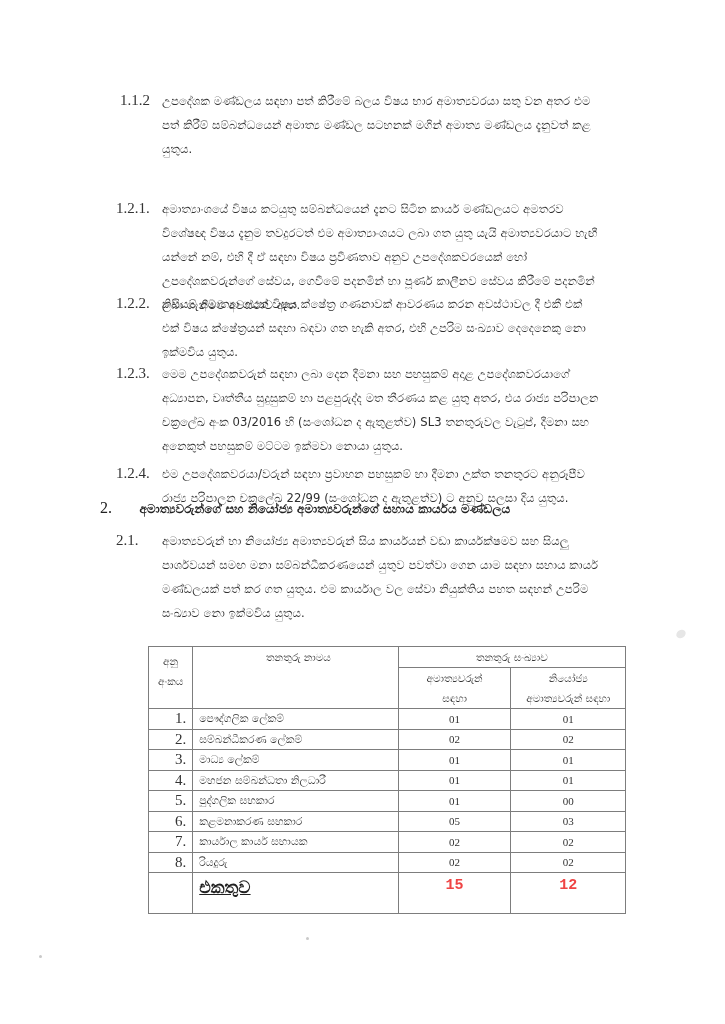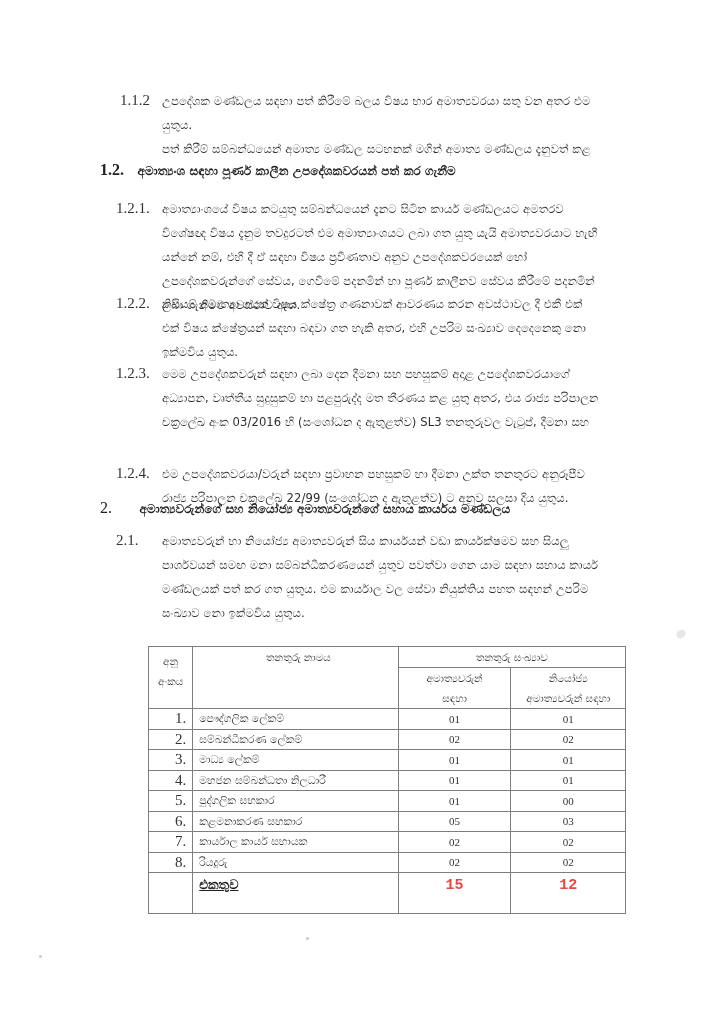--- a/index.html
+++ b/index.html
@@ -27,48 +27,44 @@
     table.staff th { font-size: 10.5px; color: #333; }
     .c-no { width: 38px; text-align: right; padding-right: 6px !important; }
     .c-name { width: 204px; text-align: left; padding-left: 6px !important; }
     .c-a { width: 114px; text-align: center; }
     .c-b { width: 116px; text-align: center; }
     tr.data td { height: 19.5px; }
     tr.data td.c-no { font-family: "Liberation Serif", serif; font-size: 15px; color: #333; }
     tr.data td.c-name { font-size: 10.8px; color: #333; }
     tr.data td.c-a, tr.data td.c-b { font-family: "Liberation Serif", serif; font-size: 11px; color: #333; }
     tr.total td { height: 36px; vertical-align: top; padding-top: 4px !important; }
-    tr.total td.c-name { font-weight: bold; font-size: 13px; color: #222; text-decoration: underline; }
+    tr.total td.c-name { font-weight: bold; font-size: 17px; color: #222; text-decoration: underline; }
     tr.total td.c-a, tr.total td.c-b { font-family: Liberation Mono, monospace; font-weight: bold; font-size: 15px; color: #ef4444; }
     th.hdr-no { vertical-align: top !important; text-align: center; padding-top: 4px !important; line-height: 20px; }
     th.hdr-name { vertical-align: top !important; text-align: center; padding-top: 4px !important; }
     th.hdr-count { height: 20px; text-align: center; }
     th.hdr-sub { height: 40px; text-align: center; line-height: 20px; }
     .smudge { position: absolute; left: 660px; top: 630px; width: 10px; height: 8px; background: #e6e6e6; border-radius: 50%; transform: rotate(-35deg); }
     .dot { position: absolute; width: 3px; height: 3px; background: #c9c9c9; border-radius: 50%; }
     .rightedge { position: absolute; right: 2px; top: 0; width: 1px; height: 1024px; background: #f0f0f0; }
   </style>
 </head>
 <body>
 
 <div class="page">
 
   <div class="para" style="left:104px; top:92px; width:560px; height:75px;">
     <span class="num">1.1.2</span>
     <div class="body si" style="left:42px; top:-3px; width:516px;">
       <div>උපදේශක මණ්ඩලය සඳහා පත් කිරීමේ බලය විෂය භාර අමාත්‍යවරයා සතු වන අතර එම</div>
+      <div>පත් කිරීම් සම්බන්ධයෙන් අමාත්‍ය මණ්ඩල සටහනක් මගින් අමාත්‍ය මණ්ඩලය දැනුවත් කළ</div>
       <div>යුතුය.</div>
-      <div>පත් කිරීම් සම්බන්ධයෙන් අමාත්‍ය මණ්ඩල සටහනක් මගින් අමාත්‍ය මණ්ඩලය දැනුවත් කළ</div>
-    </div>
-  </div>
-
-  <div class="heading" style="left:84px; top:160px; width:580px;">
-    <span class="num">1.2.</span>
-    <span class="si" style="margin-left:8px;">අමාත්‍යංශ සඳහා පූර්ණ කාලීන උපදේශකවරයන් පත් කර ගැනීම</span>
-  </div>
+    </div>
+  </div>
+
 
   <div class="para" style="left:100px; top:200px; width:570px; height:120px;">
     <span class="num">1.2.1.</span>
     <div class="body si" style="left:46px; top:-3px; width:520px;">
       <div>අමාත්‍යාංශයේ විෂය කටයුතු සම්බන්ධයෙන් දැනට සිටින කාර්ය මණ්ඩලයට අමතරව</div>
       <div>විශේෂඥ විෂය දැනුම තවදුරටත් එම අමාත්‍යාංශයට ලබා ගත යුතු යැයි අමාත්‍යවරයාට හැඟී</div>
       <div>යන්නේ නම්, එහි දී ඒ සඳහා විෂය ප්‍රවීණතාව අනුව උපදේශකවරයෙක් හෝ</div>
       <div>උපදේශකවරුන්ගේ සේවය, ගෙවීමේ පදනමින් හා පූර්ණ කාලීනව සේවය කිරීමේ පදනමින්</div>
       <div>ලබා ගැනීමට අවස්ථාව ඇත.</div>
     </div>
@@ -82,20 +78,21 @@
       <div>ඉක්මවිය යුතුය.</div>
     </div>
   </div>
 
   <div class="para" style="left:100px; top:365px; width:570px; height:96px;">
     <span class="num">1.2.3.</span>
     <div class="body si" style="left:46px; top:-3px; width:520px;">
       <div>මෙම උපදේශකවරුන් සඳහා ලබා දෙන දීමනා සහ පහසුකම් අදාළ උපදේශකවරයාගේ</div>
       <div>අධ්‍යාපන, වෘත්තීය සුදුසුකම් හා පළපුරුද්ද මත තීරණය කළ යුතු අතර, එය රාජ්‍ය පරිපාලන</div>
       <div>චක්‍රලේඛ අංක 03/2016 හි (සංශෝධන ද ඇතුළත්ව) SL3 තනතුරුවල වැටුප්, දීමනා සහ</div>
+      <div>අනෙකුත් පහසුකම් මට්ටම ඉක්මවා නොයා යුතුය.</div>
     </div>
   </div>
 
   <div class="para" style="left:100px; top:436px; width:570px; height:48px;margin-top:29px;">
     <span class="num">1.2.4.</span>
     <div class="body si" style="left:46px; top:-3px; width:520px;">
       <div>එම උපදේශකවරයා/වරුන් සඳහා ප්‍රවාහන පහසුකම් හා දීමනා උක්ත තනතුරට අනුරූපීව</div>
       <div>රාජ්‍ය පරිපාලන චක්‍රලේඛ 22/99 (සංශෝධන ද ඇතුළත්ව) ට අනුව සලසා දිය යුතුය.</div>
     </div>
   </div>

